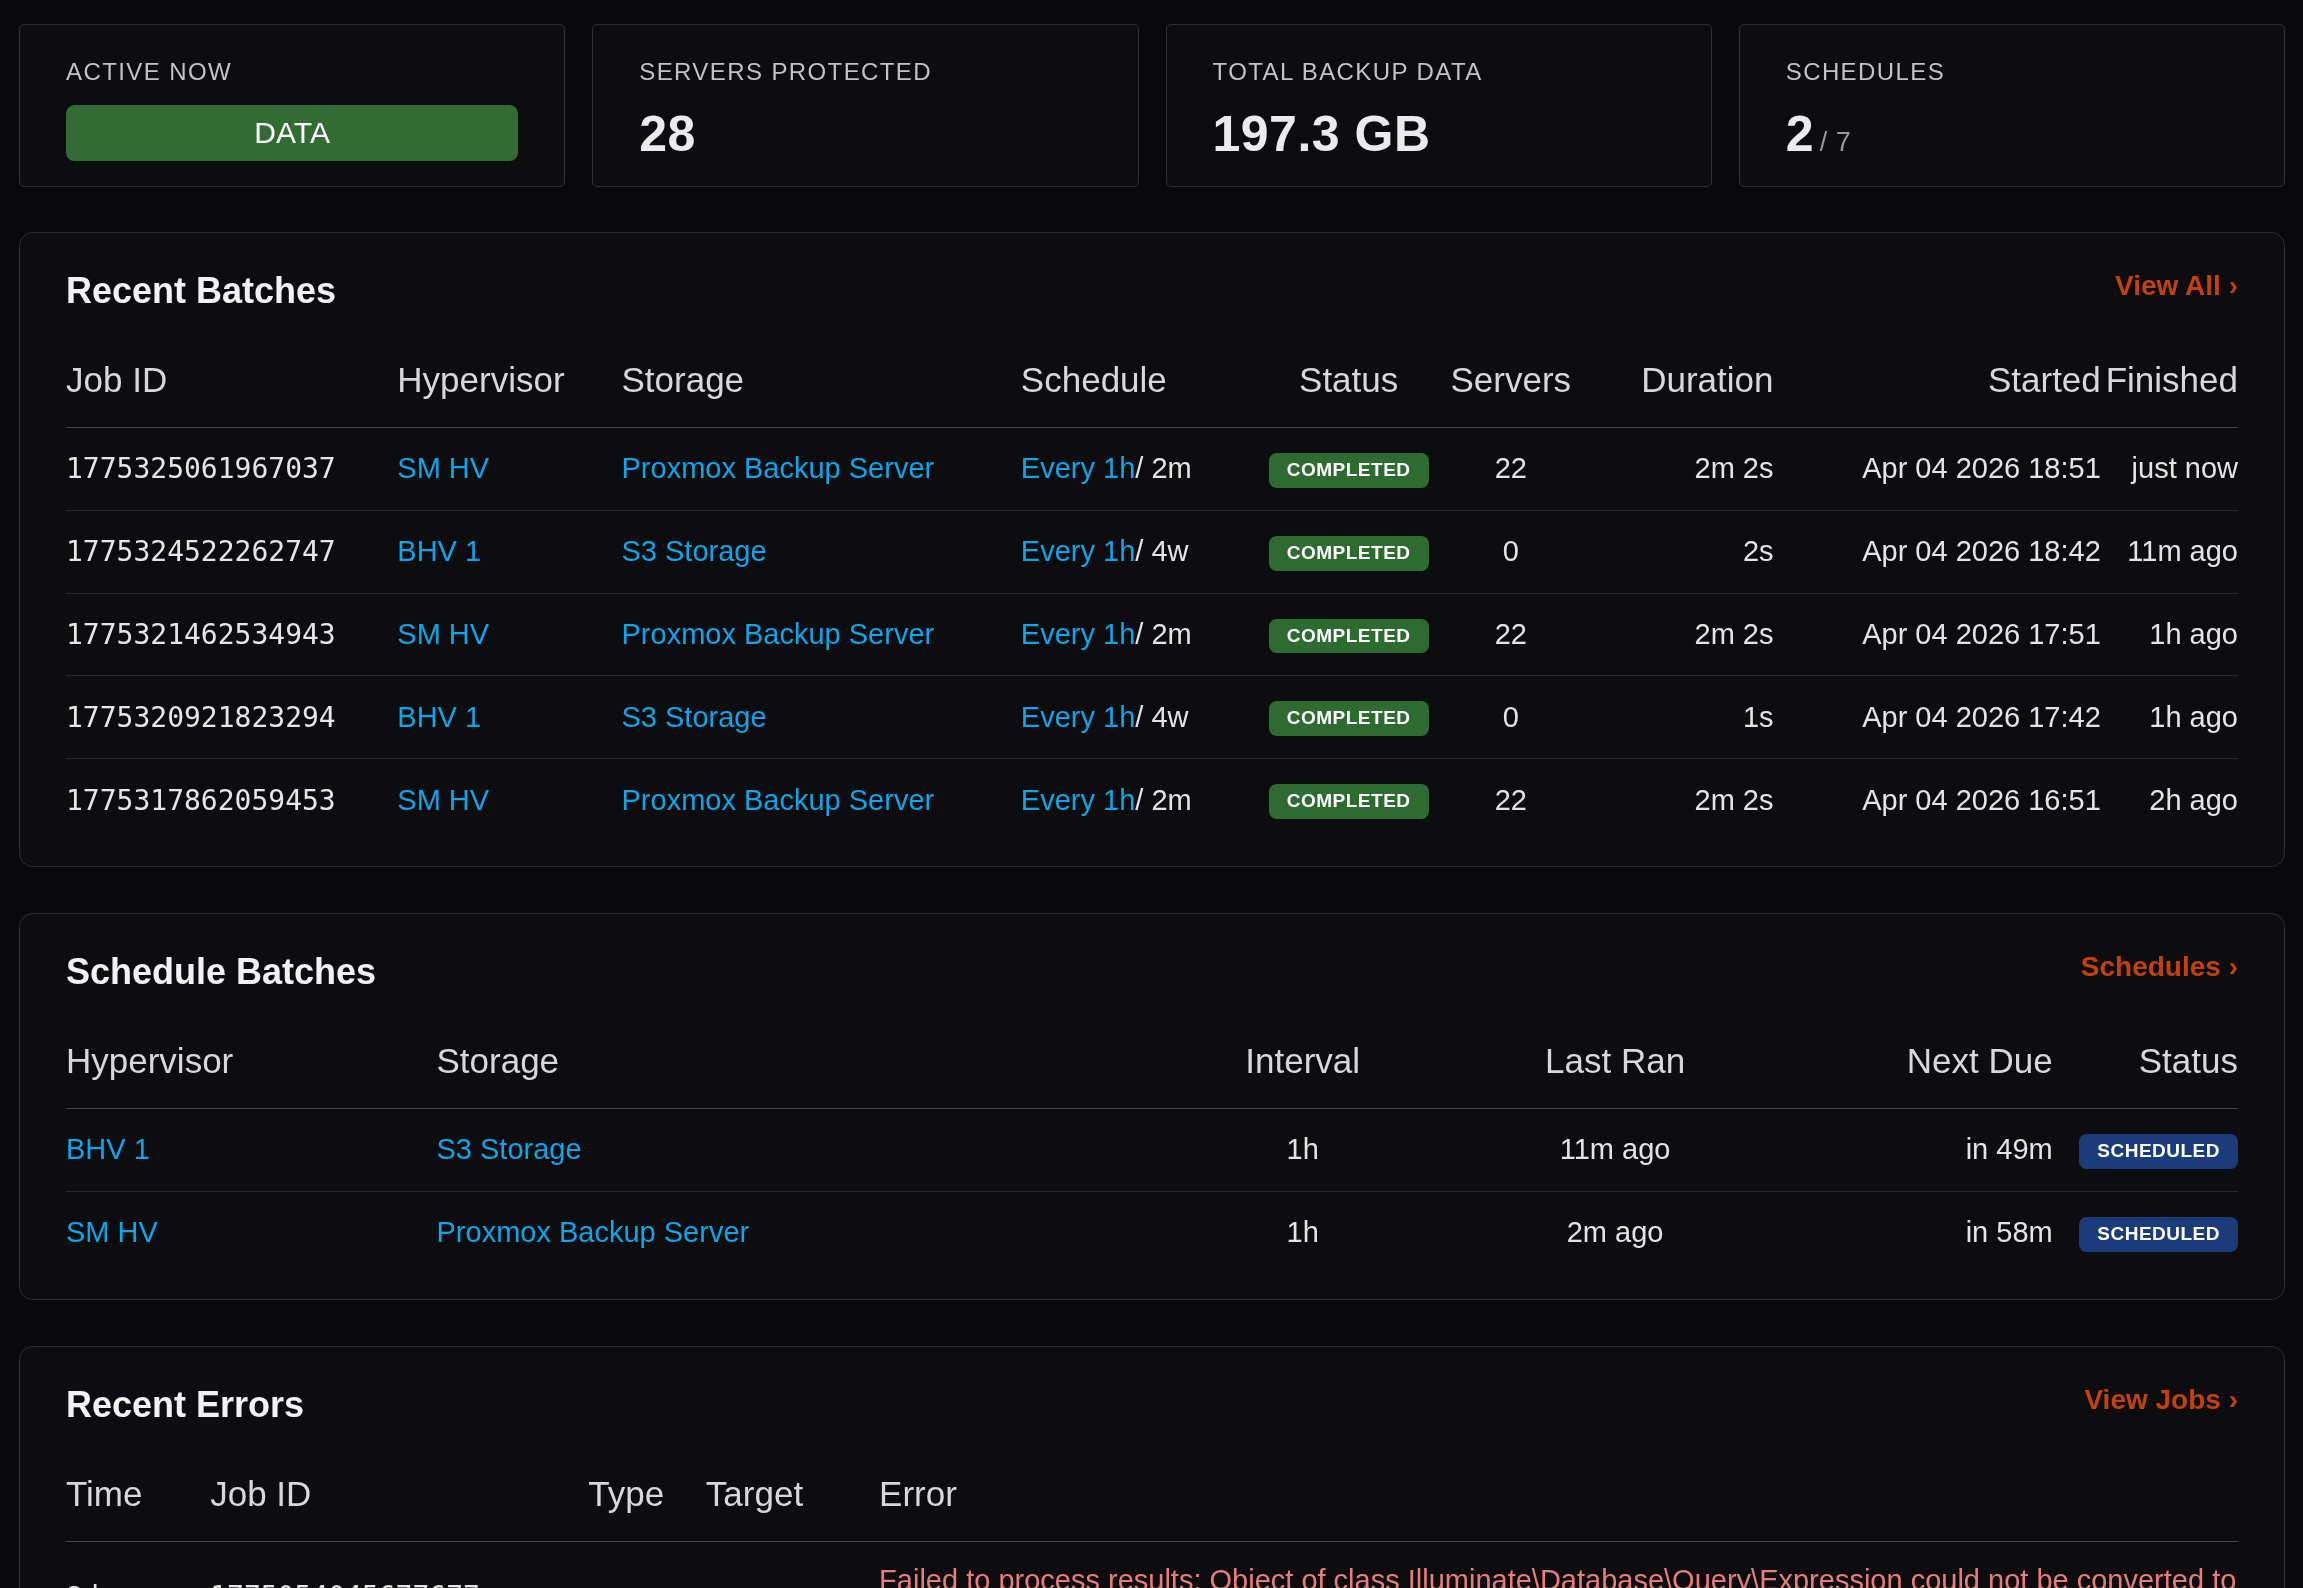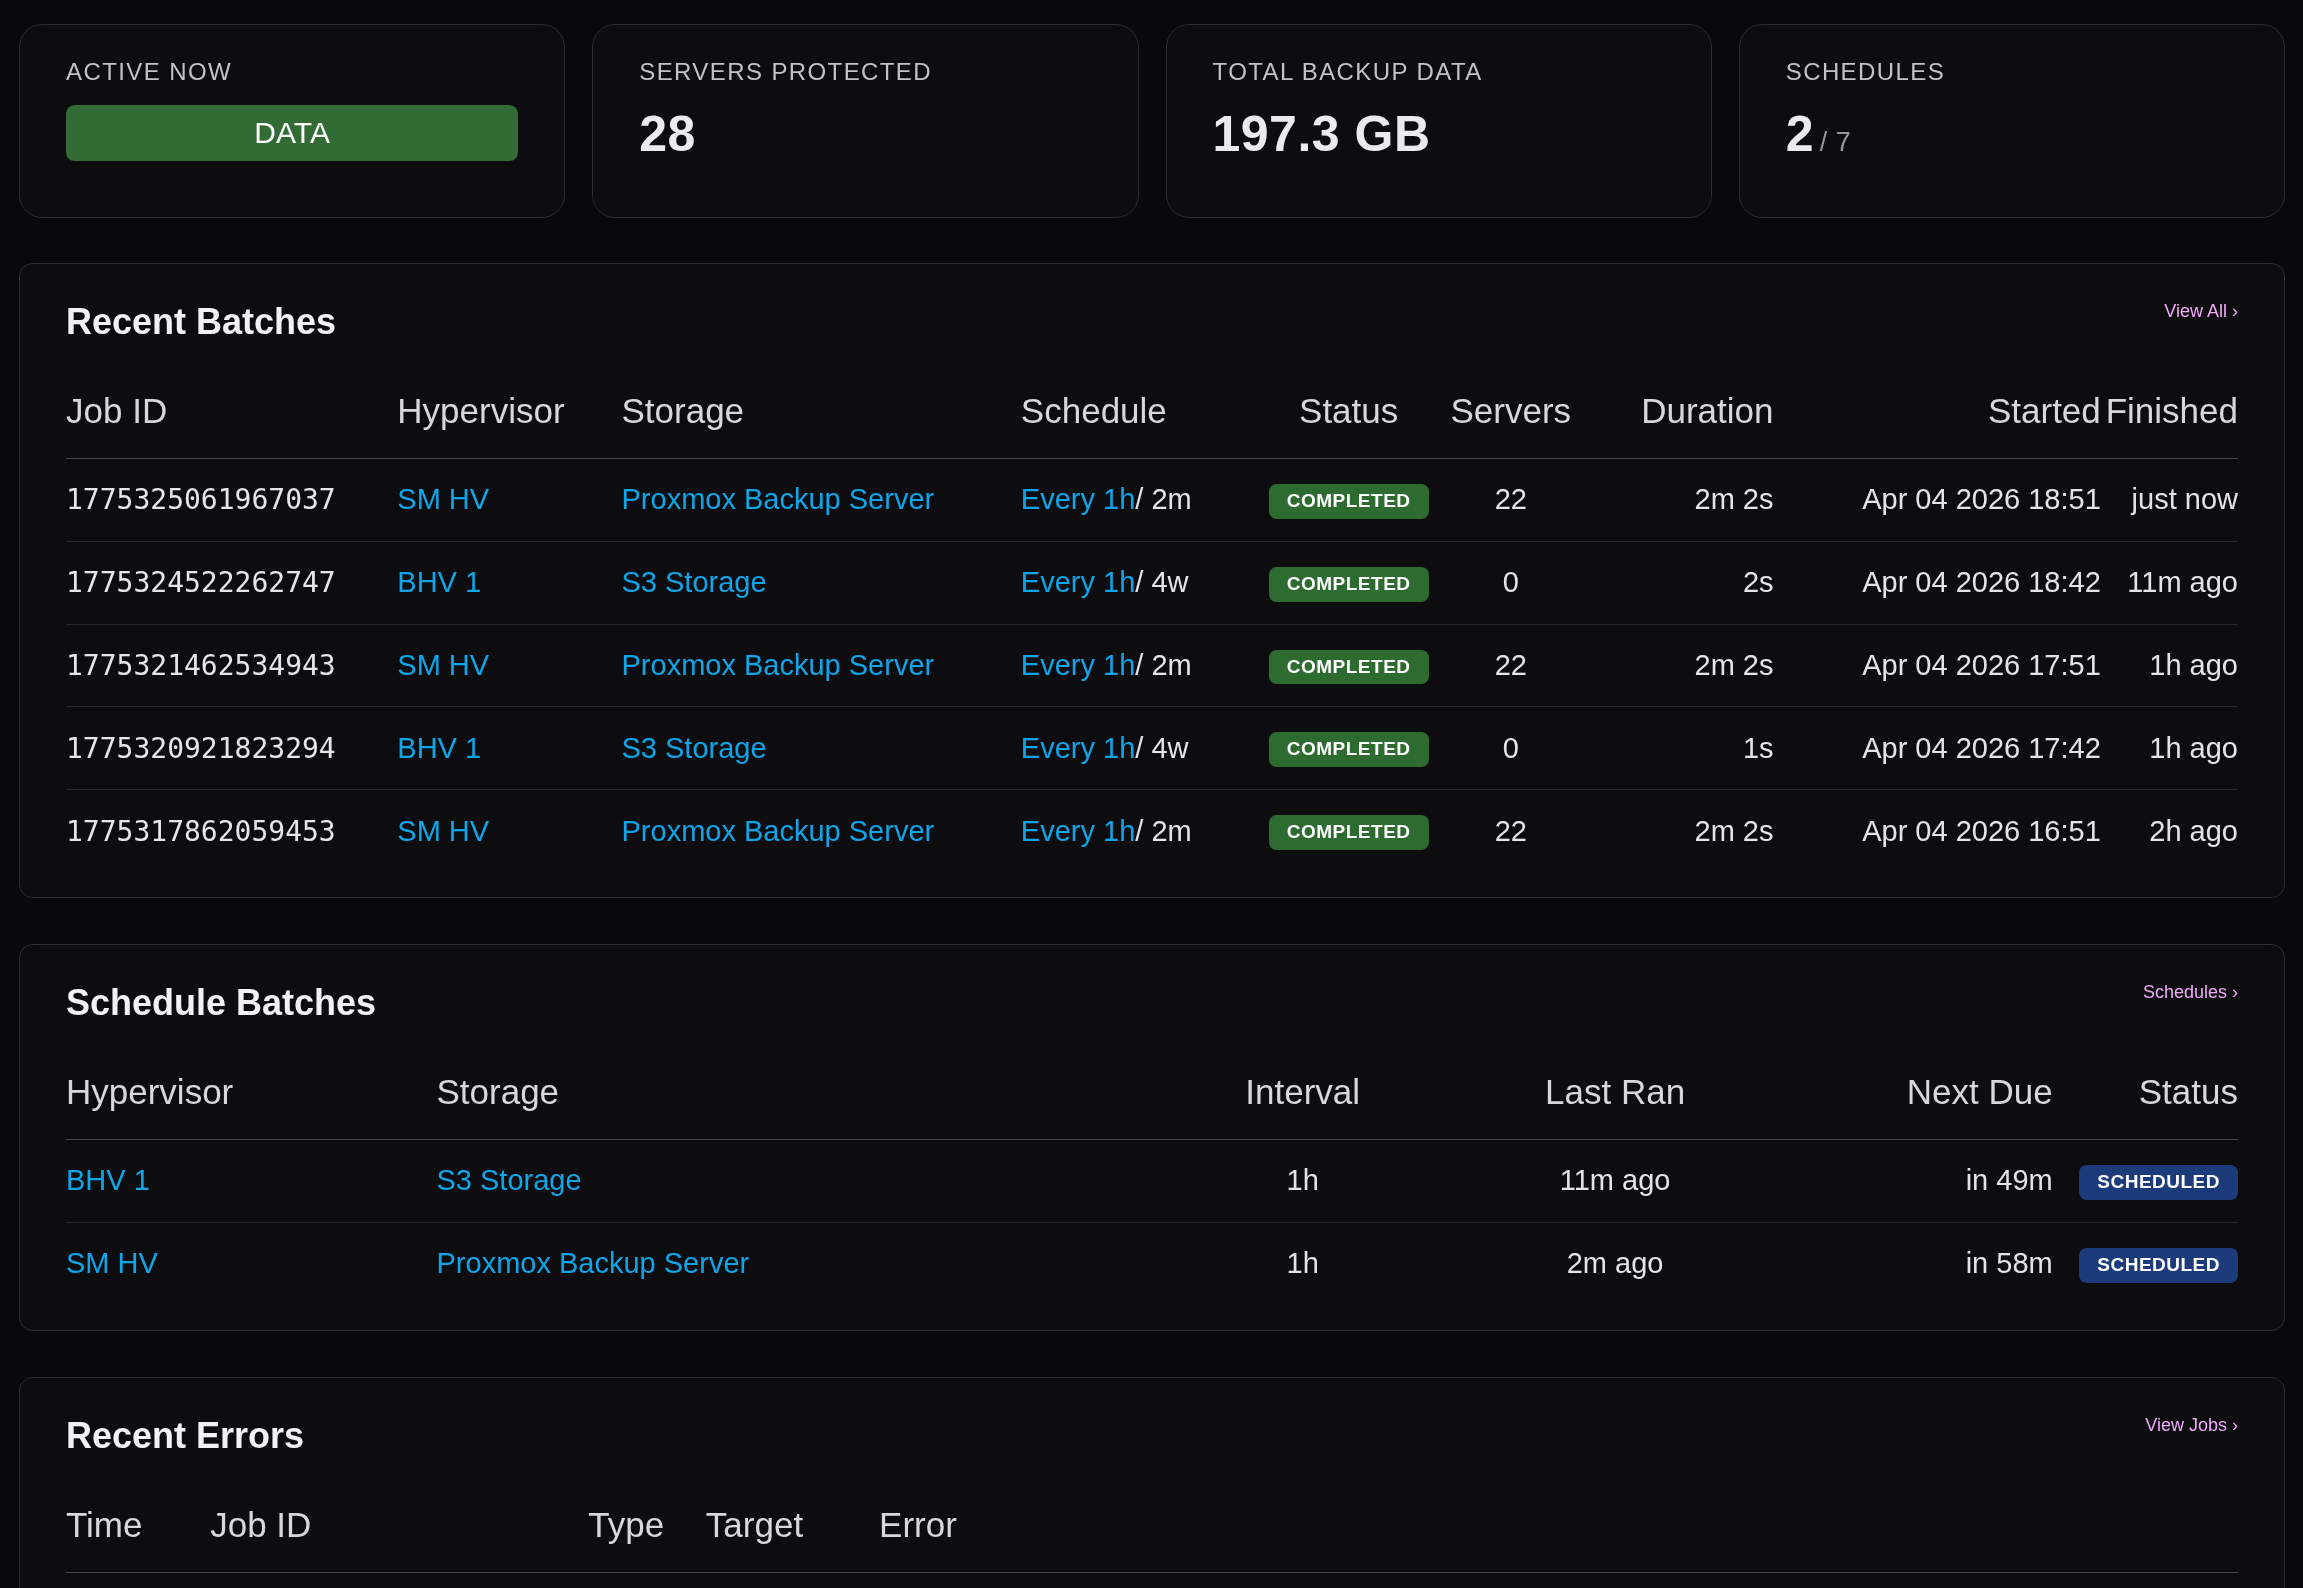--- a/index.html
+++ b/index.html
@@ -6,24 +6,24 @@
   html,body { background:#09090b; }
   body {
     width:2304px; height:1589px; overflow:hidden;
     font-family:"Liberation Sans", sans-serif;
     color:#e8e8ea;
     padding:24px 19px 0 19px;
   }
   
   .stat-row { display:flex; gap:27px; margin-bottom:45px; }
   .stat-card {
-    flex:1; height:194px;
+    flex:1; height:163px;
     background:#0d0d0f;
     border:1.9px solid #2e2e33;
-    border-radius:23px;
+    border-radius:5px;
     padding:33px 46px 0 46px;
   }
   .stat-label {
     font-size:24px; color:#c3c3c7; letter-spacing:1.4px;
     margin-bottom:19px;
   }
   .stat-value { font-size:50px; font-weight:bold; color:#ebebed; letter-spacing:0.5px; }
   .stat-total { font-size:27px; font-weight:normal; color:#97979c; margin-left:5.8px; }
   .idle-btn {
     display:block; width:100%; height:56px;
@@ -35,21 +35,21 @@
   
   .panel {
     background:#0d0d0f;
     border:1.9px solid #2e2e33;
     border-radius:13.4px;
     padding:37px 46px 25px 46px;
     margin-bottom:46px;
   }
   .panel-head { display:flex; justify-content:space-between; margin-bottom:27px; }
   .panel-title { font-size:36px; font-weight:bold; color:#f2f2f4; }
-  .panel-link { font-size:18px; color:#f0abfc; text-decoration:none; cursor:pointer; }
+  .panel-link { font-size:28px; color:#c2410c; text-decoration:none; cursor:pointer;font-weight:bold; }
   
   table { width:100%; border-collapse:collapse; table-layout:fixed; font-size:29px; }
   th {
     font-weight:normal; color:#d8d8dc; font-size:35px;
     padding:21px 0 27px 0;
     border-bottom:1.9px solid #45454b;
   }
   td { padding:22px 0; border-bottom:1.9px solid #27272b; color:#e4e4e6; }
   tr:last-child td { border-bottom:none; }
   .al { text-align:left; }

